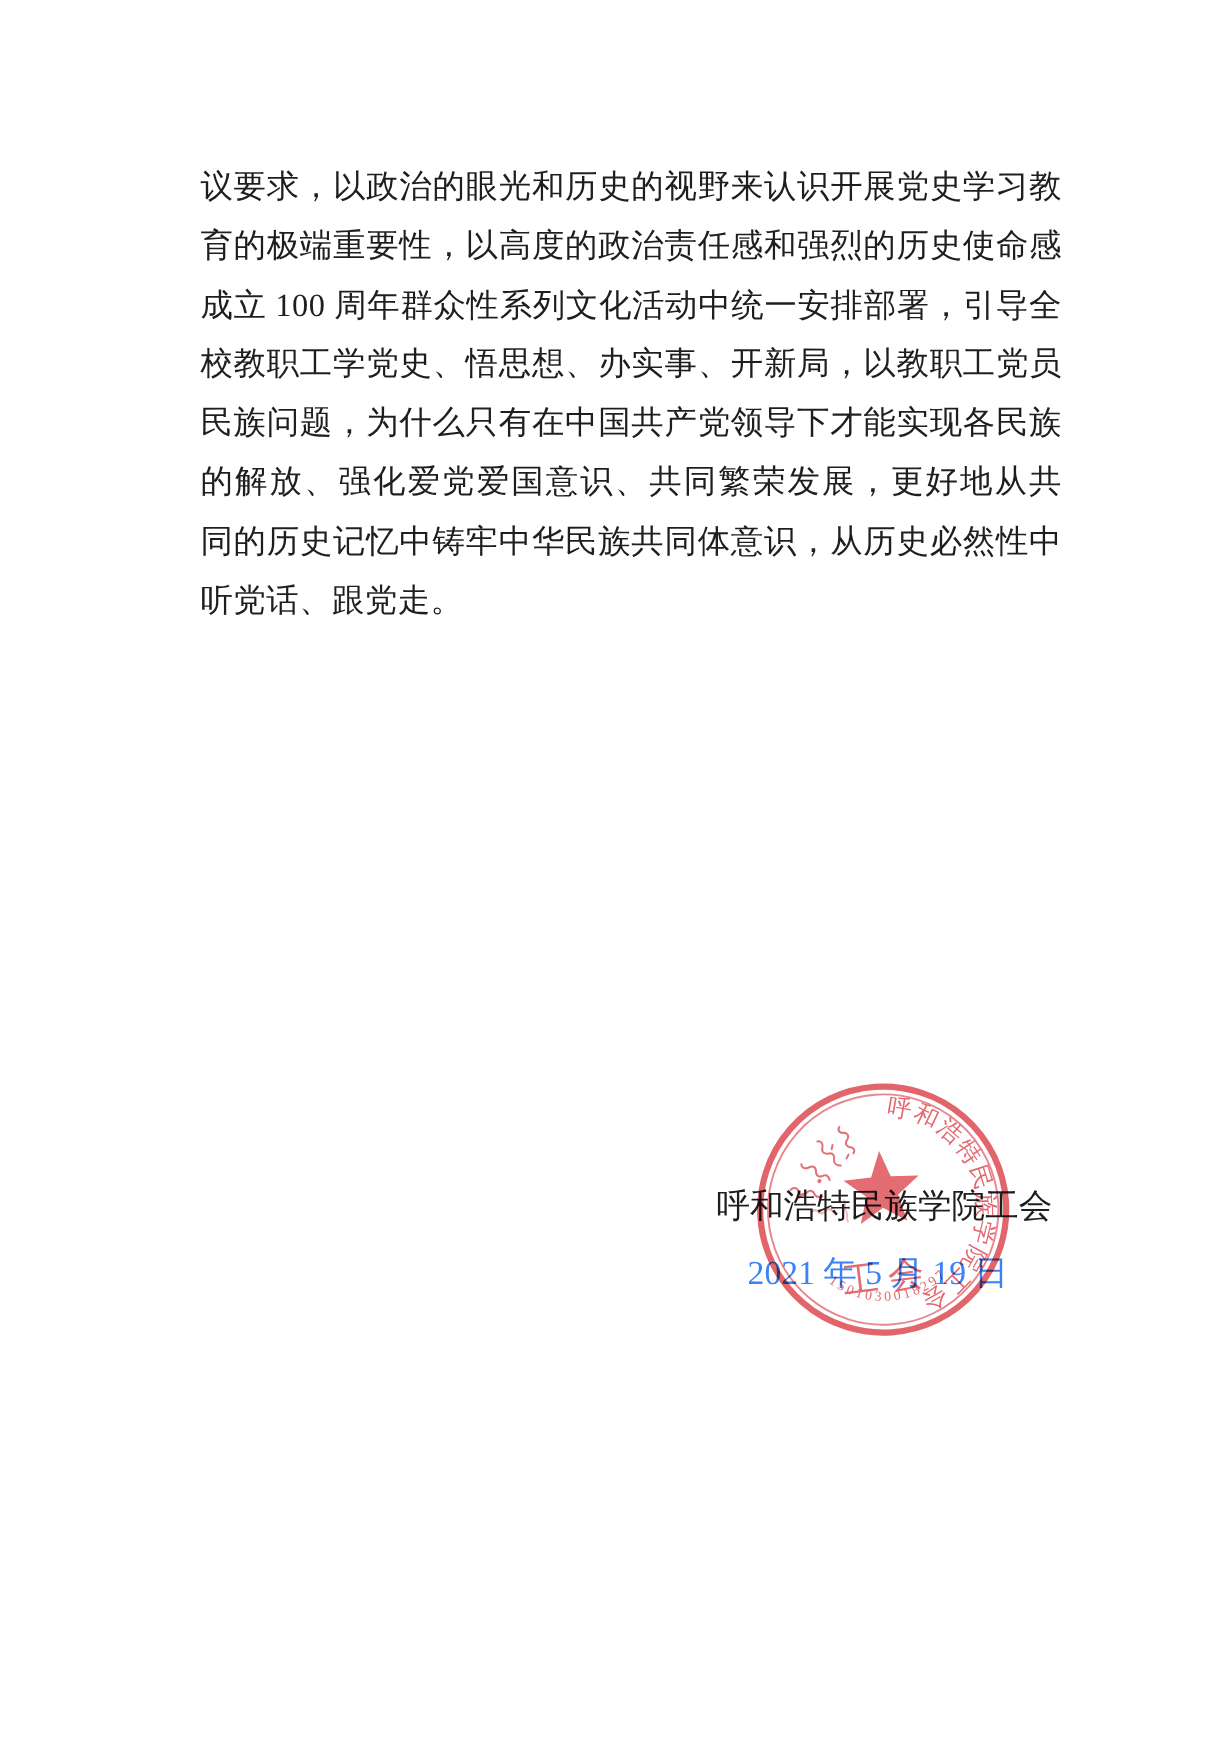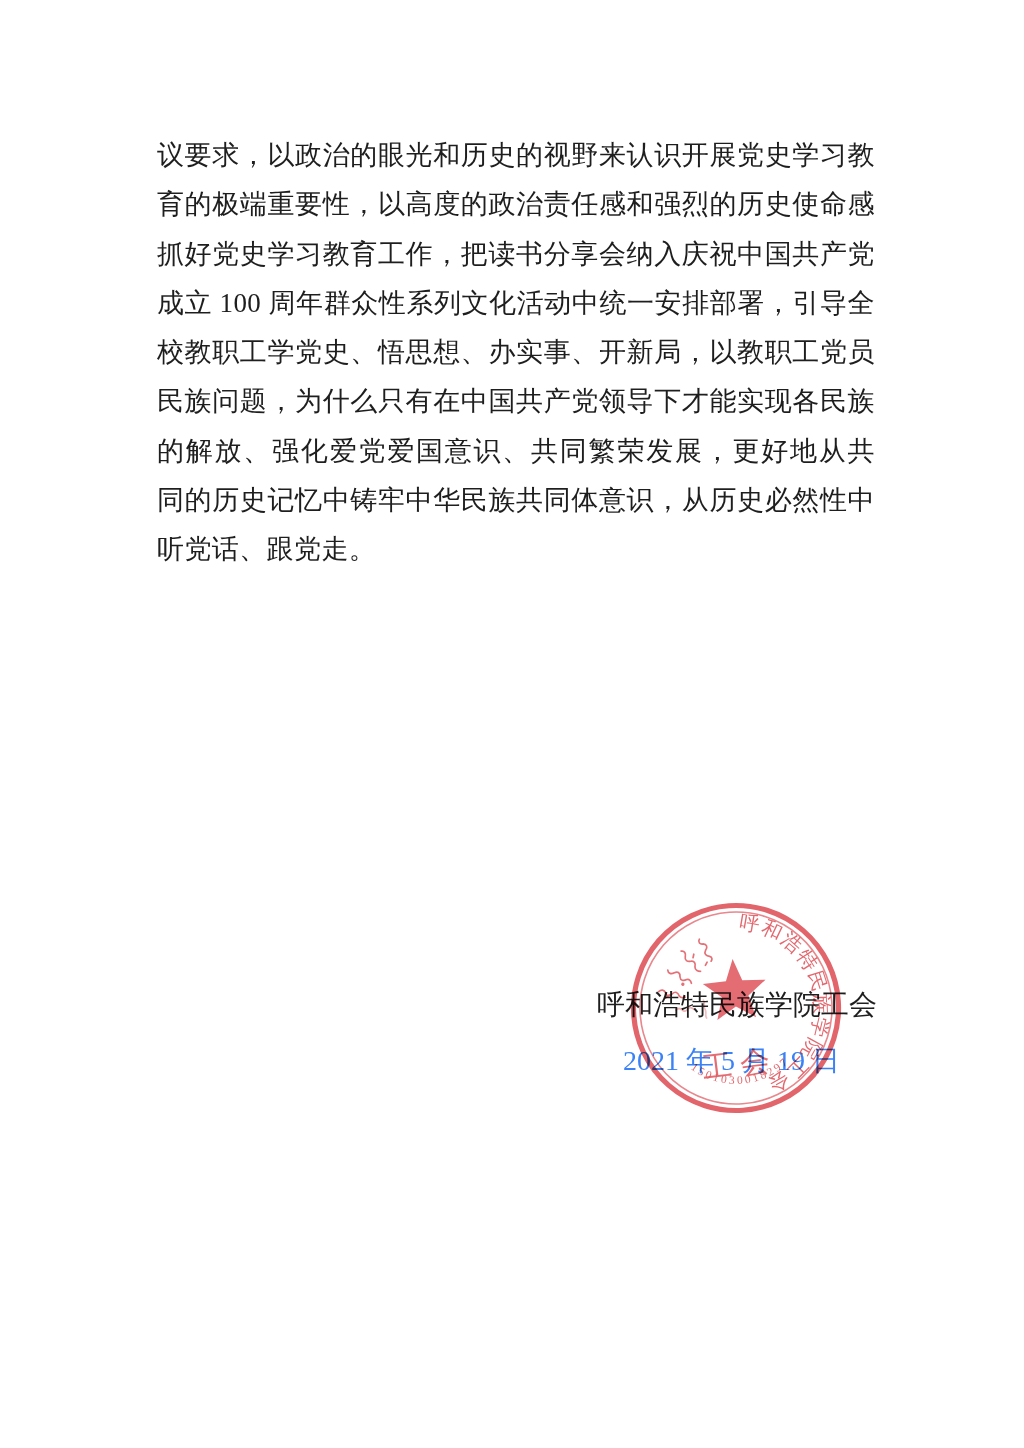--- a/index.html
+++ b/index.html
@@ -5,21 +5,21 @@
   html,body{margin:0;padding:0;}
   .page{
     position:relative;
     width:1024px;height:1448px;
     background:#ffffff;
     overflow:hidden;
     font-family:"Liberation Serif","DejaVu Serif",serif;
   }
   .body-text{
     position:absolute;
-    left:157px;top:131px;width:718px;
+    left:167px;top:131px;width:718px;
     font-size:27px;
     line-height:49.3px;
     color:#1e1e1e;
     letter-spacing:0.4px;
   }
   .tline{
     text-align:justify;
     text-align-last:justify;
     white-space:nowrap;
   }
@@ -53,21 +53,20 @@
   }
 </style>
 </head>
 <body>
 
 <div class="page">
 
   <div class="body-text">
     <div class="tline">议要求，以政治的眼光和历史的视野来认识开展党史学习教</div>
     <div class="tline">育的极端重要性，以高度的政治责任感和强烈的历史使命感</div>
-    <div class="tline">抓好党史学习教育工作，把读书分享会纳入庆祝中国共产党</div>
     <div class="tline">成立 100 周年群众性系列文化活动中统一安排部署，引导全</div>
     <div class="tline">校教职工学党史、悟思想、办实事、开新局，以教职工党员</div>
     <div class="tline">民族问题，为什么只有在中国共产党领导下才能实现各民族</div>
     <div class="tline">的解放、强化爱党爱国意识、共同繁荣发展，更好地从共</div>
     <div class="tline">同的历史记忆中铸牢中华民族共同体意识，从历史必然性中</div>
     <div class="tline last">听党话、跟党走。</div>
   </div>
 
   <div class="sig-org">呼和浩特民族学院工会</div>
   <div class="sig-date">2021 年 5 月 19 日</div>

